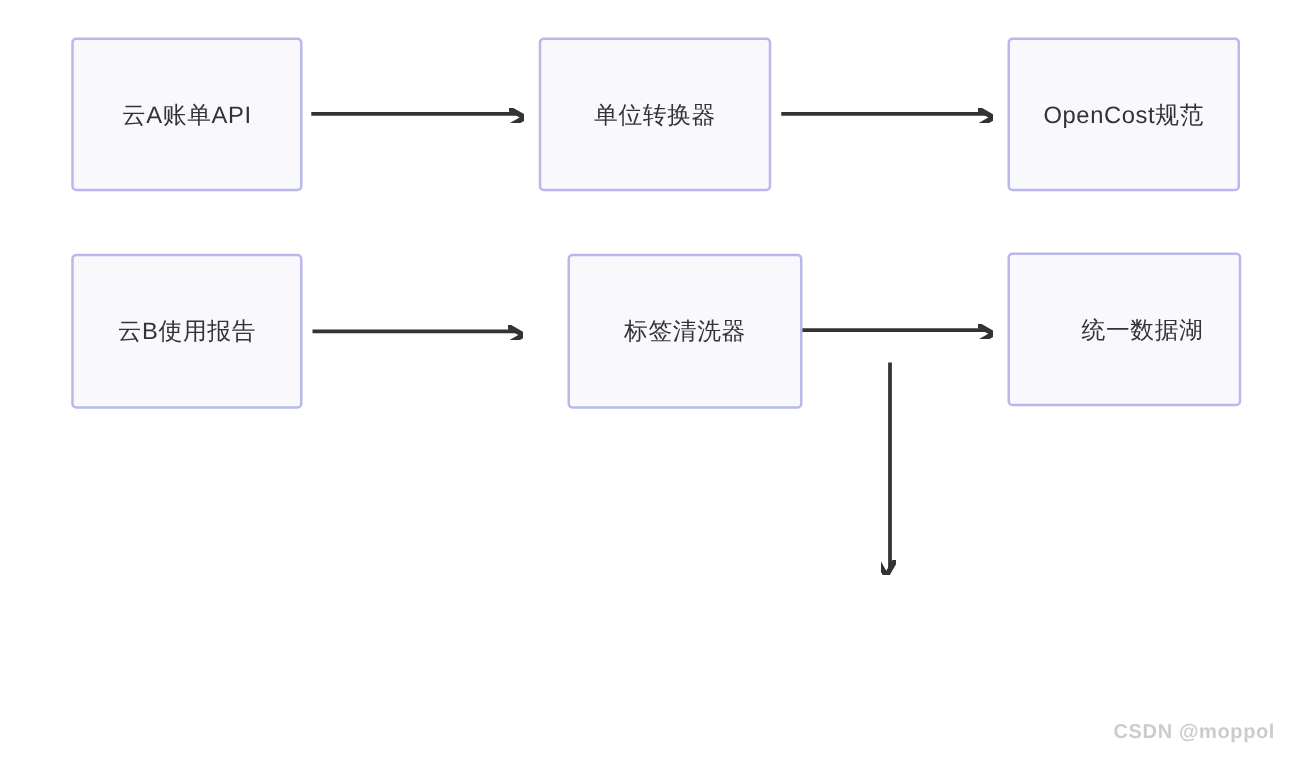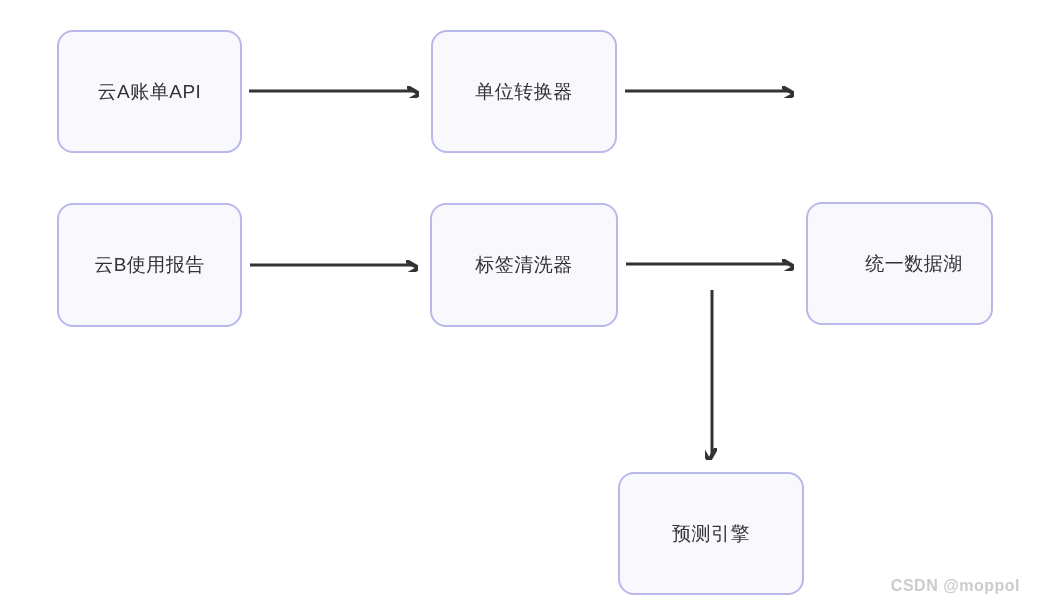--- a/index.html
+++ b/index.html
@@ -20,36 +20,36 @@
     left: 0;
     top: 0;
     width: 1042px;
     height: 607px;
   }
   .node {
     position: absolute;
     box-sizing: border-box;
     background: #f8f8fd;
     border: 2.5px solid #b8b9ea;
-    border-radius: 16px;
+    border-radius: 4px;
     display: flex;
     align-items: center;
     justify-content: center;
     font-size: 19px;
     color: #333333;
     letter-spacing: 0.5px;
   }
   .node-label {
     white-space: nowrap;
   }
   #node-cloud-a   { left: 57px;  top: 30px;  width: 185px; height: 123px; }
   #node-unit-conv { left: 431px; top: 30px;  width: 186px; height: 123px; text-align: right; }
   #node-opencost  { left: 806px; top: 30px;  width: 186px; height: 123px; }
   #node-cloud-b   { left: 57px;  top: 203px; width: 185px; height: 124px; }
-  #node-tag-clean { left: 430px; top: 203px; width: 188px; height: 124px; }
+  #node-tag-clean { left: 454px; top: 203px; width: 188px; height: 124px; }
   #node-datalake  { left: 806px; top: 202px; width: 187px; height: 123px; padding-left: 29px; }
   #node-forecast  { left: 618px; top: 472px; width: 186px; height: 123px; }
   .watermark {
     position: absolute;
     right: 22px;
     bottom: 12px;
     font-size: 16px;
     color: #cccccc;
     letter-spacing: 0.5px;
     font-weight: bold;
@@ -76,32 +76,32 @@
   </svg>
 
   <div class="node" id="node-cloud-a">
     <span class="node-label">云A账单API</span>
   </div>
 
   <div class="node" id="node-unit-conv">
     <span class="node-label">单位转换器</span>
   </div>
 
+  <div class="node" id="node-opencost">
+    <span class="node-label">OpenCost规范</span>
+  </div>
 
   <div class="node" id="node-cloud-b">
     <span class="node-label">云B使用报告</span>
   </div>
 
   <div class="node" id="node-tag-clean">
     <span class="node-label">标签清洗器</span>
   </div>
 
   <div class="node" id="node-datalake">
     <span class="node-label">统一数据湖</span>
   </div>
 
-  <div class="node" id="node-forecast">
-    <span class="node-label">预测引擎</span>
-  </div>
 
   <div class="watermark">CSDN @moppol</div>
 
 </div>
 
 </body></html>

